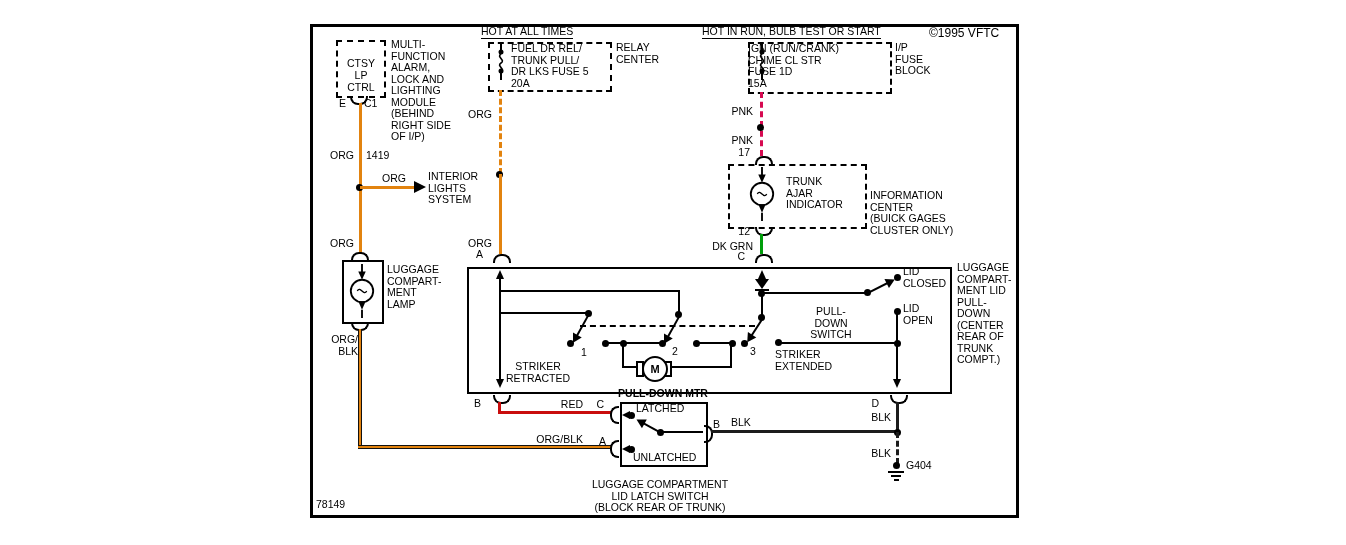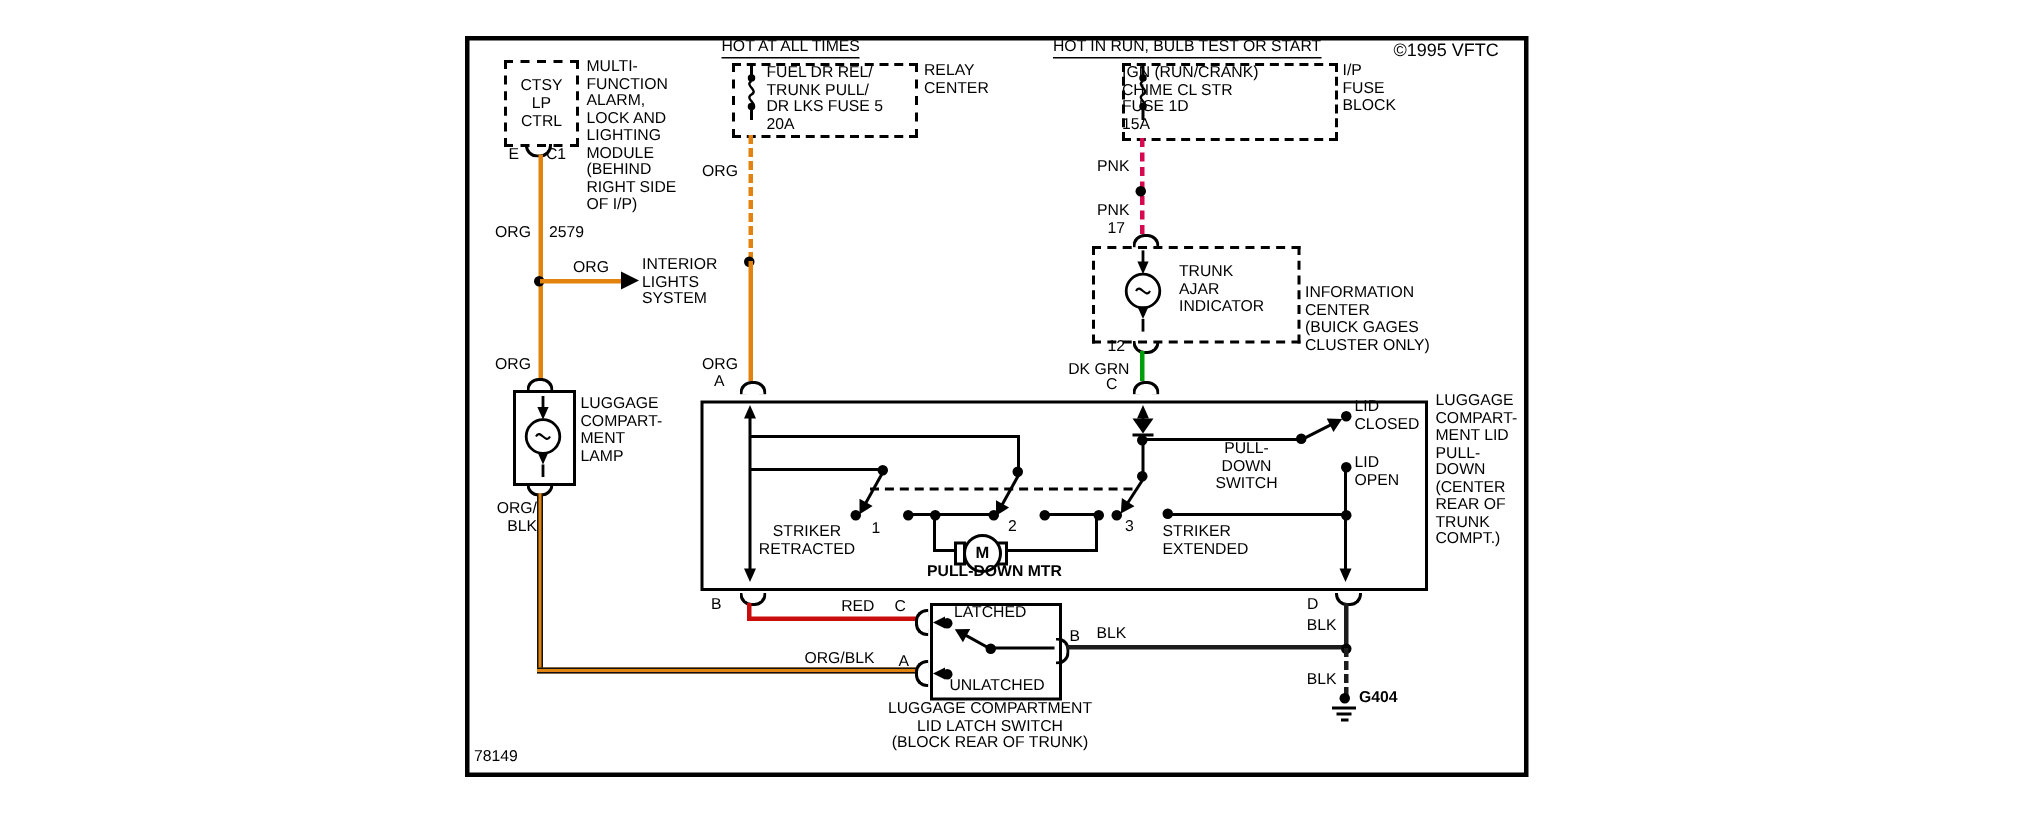--- a/index.html
+++ b/index.html
@@ -1,21 +1,21 @@
 <!DOCTYPE html>
 <html><head>
 <meta charset="utf-8">
 <style>
   html,body{margin:0;padding:0;background:#fff;}
   #canvas{position:relative;width:1346px;height:545px;background:#fff;overflow:hidden;
           font-family:"Liberation Sans",sans-serif;color:#000;}
   .abs{position:absolute;}
   .lbl{position:absolute;font-size:10.5px;line-height:11.5px;white-space:pre-line;letter-spacing:0;}
   .hdr{position:absolute;font-size:10.5px;line-height:12px;white-space:nowrap;border-bottom:1.5px solid #000;padding-bottom:1px;}
-  .ctr{text-align:center;}
+  .ctr{text-align:center;margin-top:12px;}
   .rt{text-align:right;}
   .sbox{position:absolute;border:2px solid #000;background:transparent;}
   .dbox{position:absolute;border:2px dashed #000;background:transparent;}
   .lh{position:absolute;height:2px;background:#000;}
   .lv{position:absolute;width:2px;background:#000;}
   .wv{position:absolute;width:3px;}
   .wh{position:absolute;height:3px;}
   .duov{position:absolute;width:2px;border-left:1px solid #111;border-right:1px solid #111;}
   .duoh{position:absolute;height:2px;border-top:1px solid #111;border-bottom:1px solid #111;}
   .dashv{position:absolute;width:0;border-left:3px dashed #000;}
@@ -58,21 +58,21 @@
 ALARM,
 LOCK AND
 LIGHTING
 MODULE
 (BEHIND
 RIGHT SIDE
 OF I/P)</div>
 
   <div class="wv" style="left: 359px; top: 103px; height: 150px; background-color: rgb(226, 131, 15);"></div>
   <div class="lbl rt" style="left:322px;top:150px;width:32px;">ORG</div>
-  <div class="lbl" style="left:366px;top:150px;">2579</div>
+  <div class="lbl" style="left:366px;top:150px;">1419</div>
   <div class="dot" style="left:356px;top:184px;"></div>
   <div class="wh" style="left: 360px; top: 186px; width: 55px; background-color: rgb(226, 131, 15);"></div>
   <div class="lbl" style="left:382px;top:173px;">ORG</div>
   <div class="tri-rt" style="left:414px;top:181px;"></div>
   <div class="lbl" style="left:428px;top:171px;">INTERIOR
 LIGHTS
 SYSTEM</div>
   <div class="lbl rt" style="left:322px;top:238px;width:32px;">ORG</div>
 
   <div class="arc up" style="left:351px;top:252px;"></div>
@@ -278,17 +278,17 @@
   <div class="lbl" style="left:731px;top:417px;">BLK</div>
   <div class="wv" style="left: 896px; top: 402px; height: 30px; background-color: rgb(28, 28, 28);"></div>
   <div class="lbl rt" style="left:859px;top:412px;width:32px;">BLK</div>
   <div class="dot" style="left:894px;top:429px;"></div>
   <div class="dashv" style="left: 896px; top: 432px; height: 32px; border-color: rgb(28, 28, 28);"></div>
   <div class="lbl rt" style="left:859px;top:448px;width:32px;">BLK</div>
   <div class="dot" style="left:893px;top:462px;"></div>
   <div class="gbar" style="left:888px;top:471px;width:16px;"></div>
   <div class="gbar" style="left:891px;top:475px;width:10px;"></div>
   <div class="gbar" style="left:894px;top:479px;width:5px;"></div>
-  <div class="lbl" style="left:906px;top:460px;font-weight:bold;">G404</div>
+  <div class="lbl" style="left:906px;top:460px;">G404</div>
 
   <div class="lbl" style="left:316px;top:499px;">78149</div>
 
 </div>
 
 </body></html>

